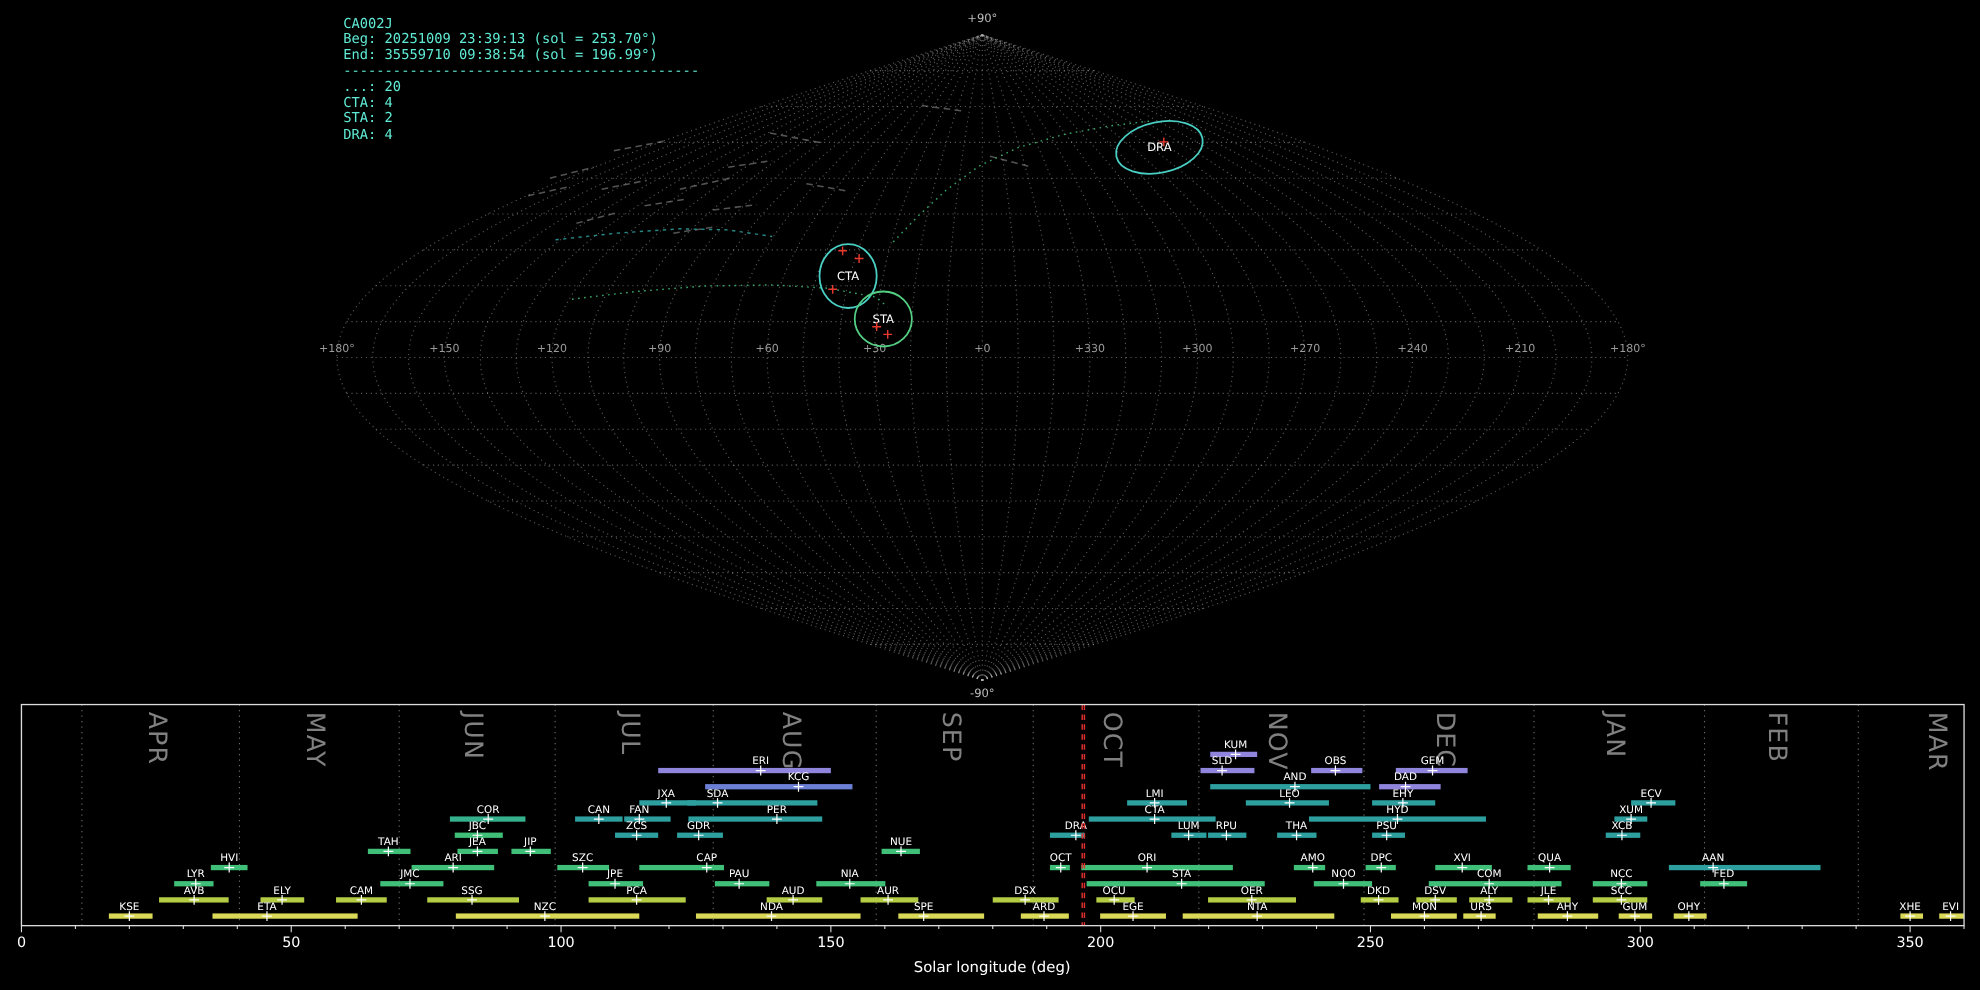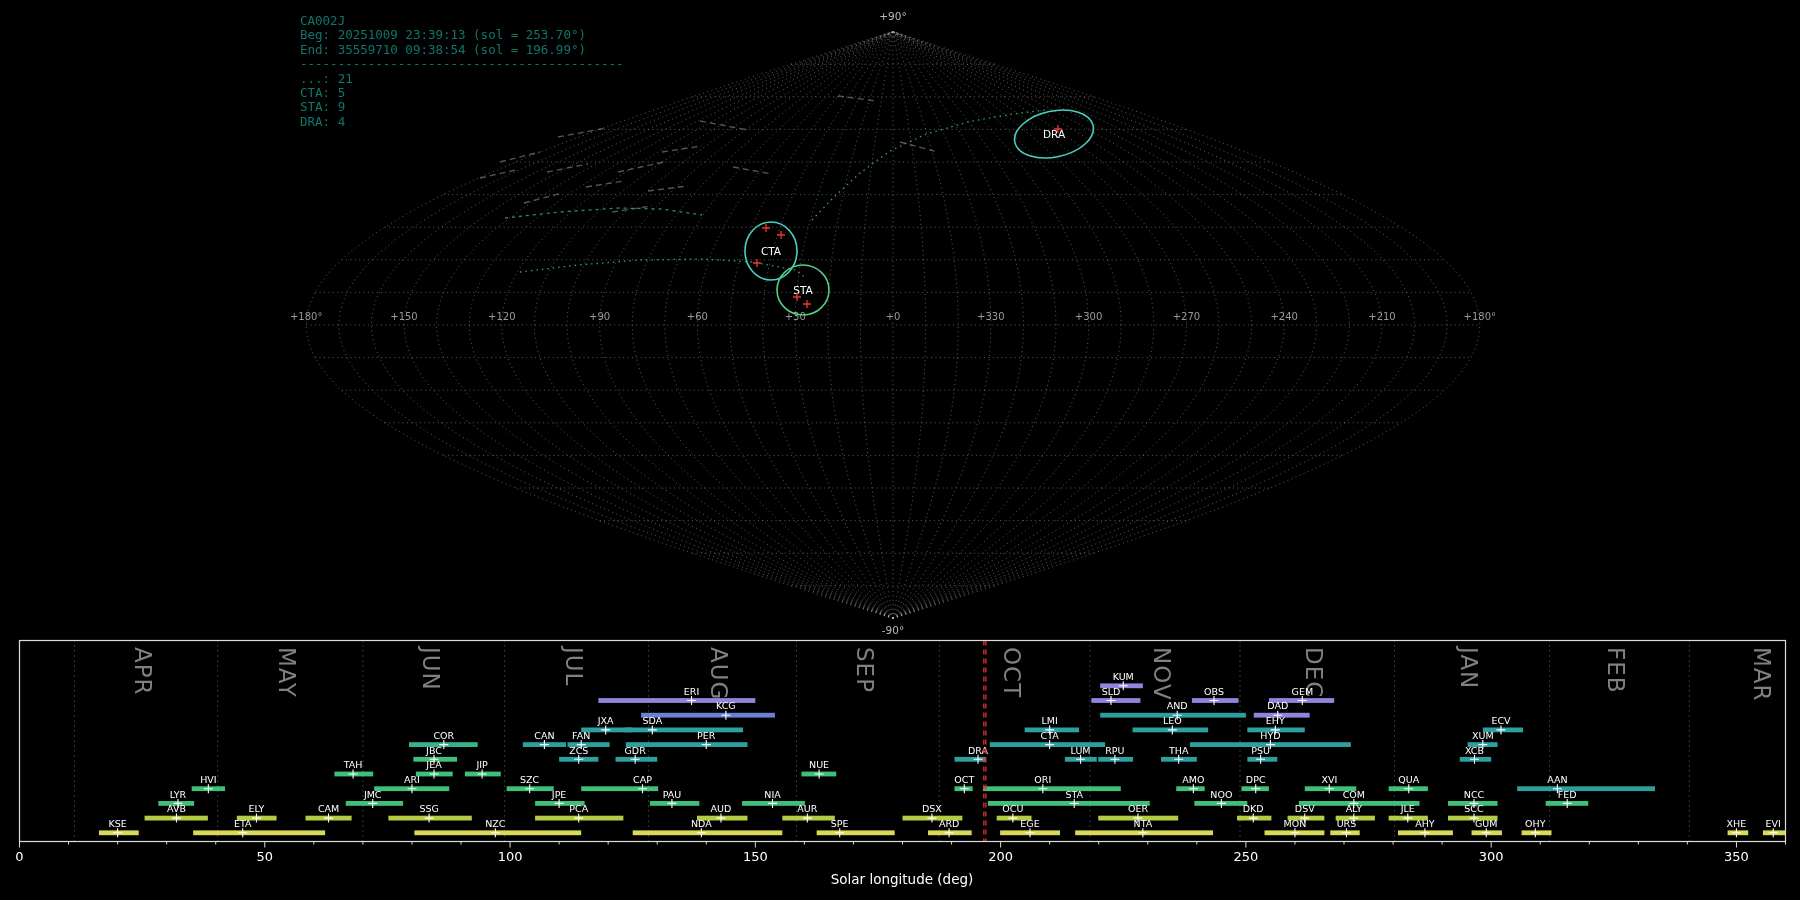--- a/index.html
+++ b/index.html
@@ -1,18 +1,18 @@
 <!DOCTYPE html>
 <html><head>
 <meta charset="utf-8">
 <style>
   html,body{margin:0;padding:0;background:#000;width:1800px;height:900px;overflow:hidden}
   .stage{position:relative;width:1800px;height:900px;background:#000}
   #plot{position:absolute;left:0;top:0}
-  .info{position:absolute;left:300px;top:14px;color:#0f766e;
+  .info{position:absolute;left:312px;top:14px;color:#5eead4;
         font-family:"DejaVu Sans Mono",monospace;font-size:12.5px;line-height:14.4px;
         white-space:pre}
   .info div{margin:0}
   text{font-family:"DejaVu Sans",sans-serif}
 </style>
 </head>
 <body>
 
 <div class="stage">
   <svg id="plot" width="1800" height="900" viewBox="0 0 1800 900">
@@ -440,14 +440,14 @@
         <text x="264.77777777777777" y="861" text-anchor="middle" fill="#ffffff" font-size="13">50</text>
         <text x="510.05555555555554" y="861" text-anchor="middle" fill="#ffffff" font-size="13">100</text>
         <text x="755.3333333333334" y="861" text-anchor="middle" fill="#ffffff" font-size="13">150</text>
         <text x="1000.6111111111111" y="861" text-anchor="middle" fill="#ffffff" font-size="13">200</text>
         <text x="1245.888888888889" y="861" text-anchor="middle" fill="#ffffff" font-size="13">250</text>
         <text x="1491.1666666666667" y="861" text-anchor="middle" fill="#ffffff" font-size="13">300</text>
         <text x="1736.4444444444443" y="861" text-anchor="middle" fill="#ffffff" font-size="13">350</text>
       </g>
     <text id="axis-title" x="902" y="884" text-anchor="middle" fill="#ffffff" font-size="13.5">Solar longitude (deg)</text>
   </svg>
-  <div id="info" class="info"><div>CA002J</div><div>Beg: 20251009 23:39:13 (sol = 253.70°)</div><div>End: 35559710 09:38:54 (sol = 196.99°)</div><div>-------------------------------------------</div><div>...: 21</div><div>CTA: 5</div><div>STA: 9</div><div>DRA: 4</div></div>
+  <div id="info" class="info"><div>CA002J</div><div>Beg: 20251009 23:39:13 (sol = 253.70°)</div><div>End: 35559710 09:38:54 (sol = 196.99°)</div><div>-------------------------------------------</div><div>...: 20</div><div>CTA: 4</div><div>STA: 2</div><div>DRA: 4</div></div>
 </div>
 
 </body></html>

